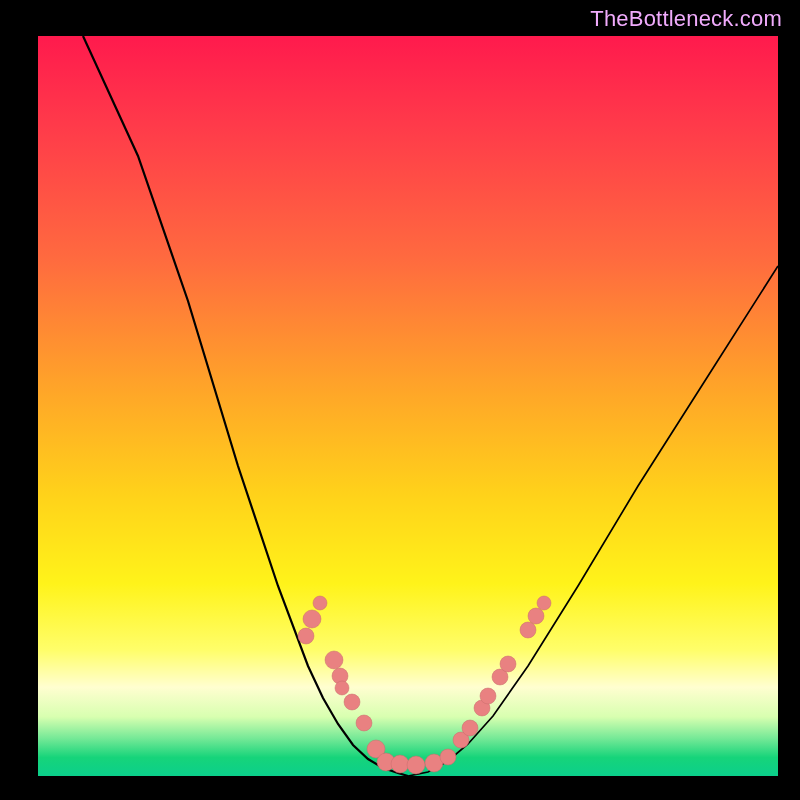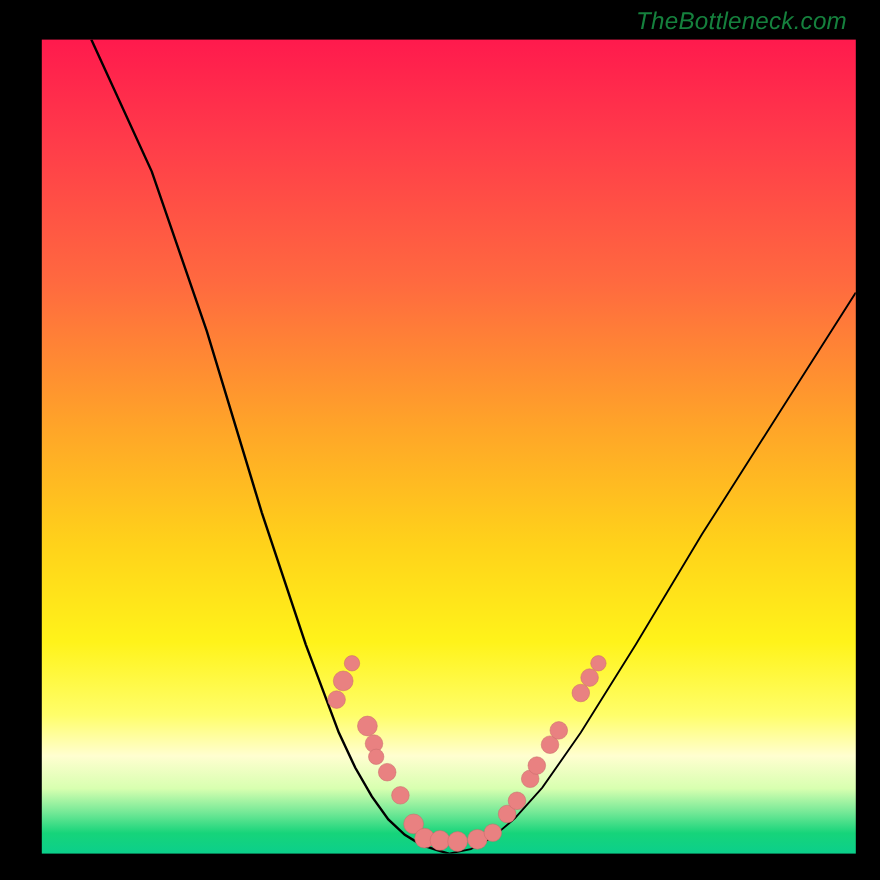--- a/index.html
+++ b/index.html
@@ -36,26 +36,25 @@
       #fffed0 88%,
       #d8ffb0 92%,
       #72e896 95%,
       #16d47a 97.5%,
       #0bcf8b 100%
     );
   }
   .watermark {
     position: absolute;
     top: 6px;
-    right: 30px;
+    right: 18px;
     font-size: 22px;
     font-weight: 500;
-    color: #15803d;
+    color: #f0abfc;
     letter-spacing: 0.2px;
-    font-style: italic;
   }
   svg.overlay {
     position: absolute;
     left: 0;
     top: 0;
     width: 740px;
     height: 740px;
   }
   .curve {
     fill: none;

